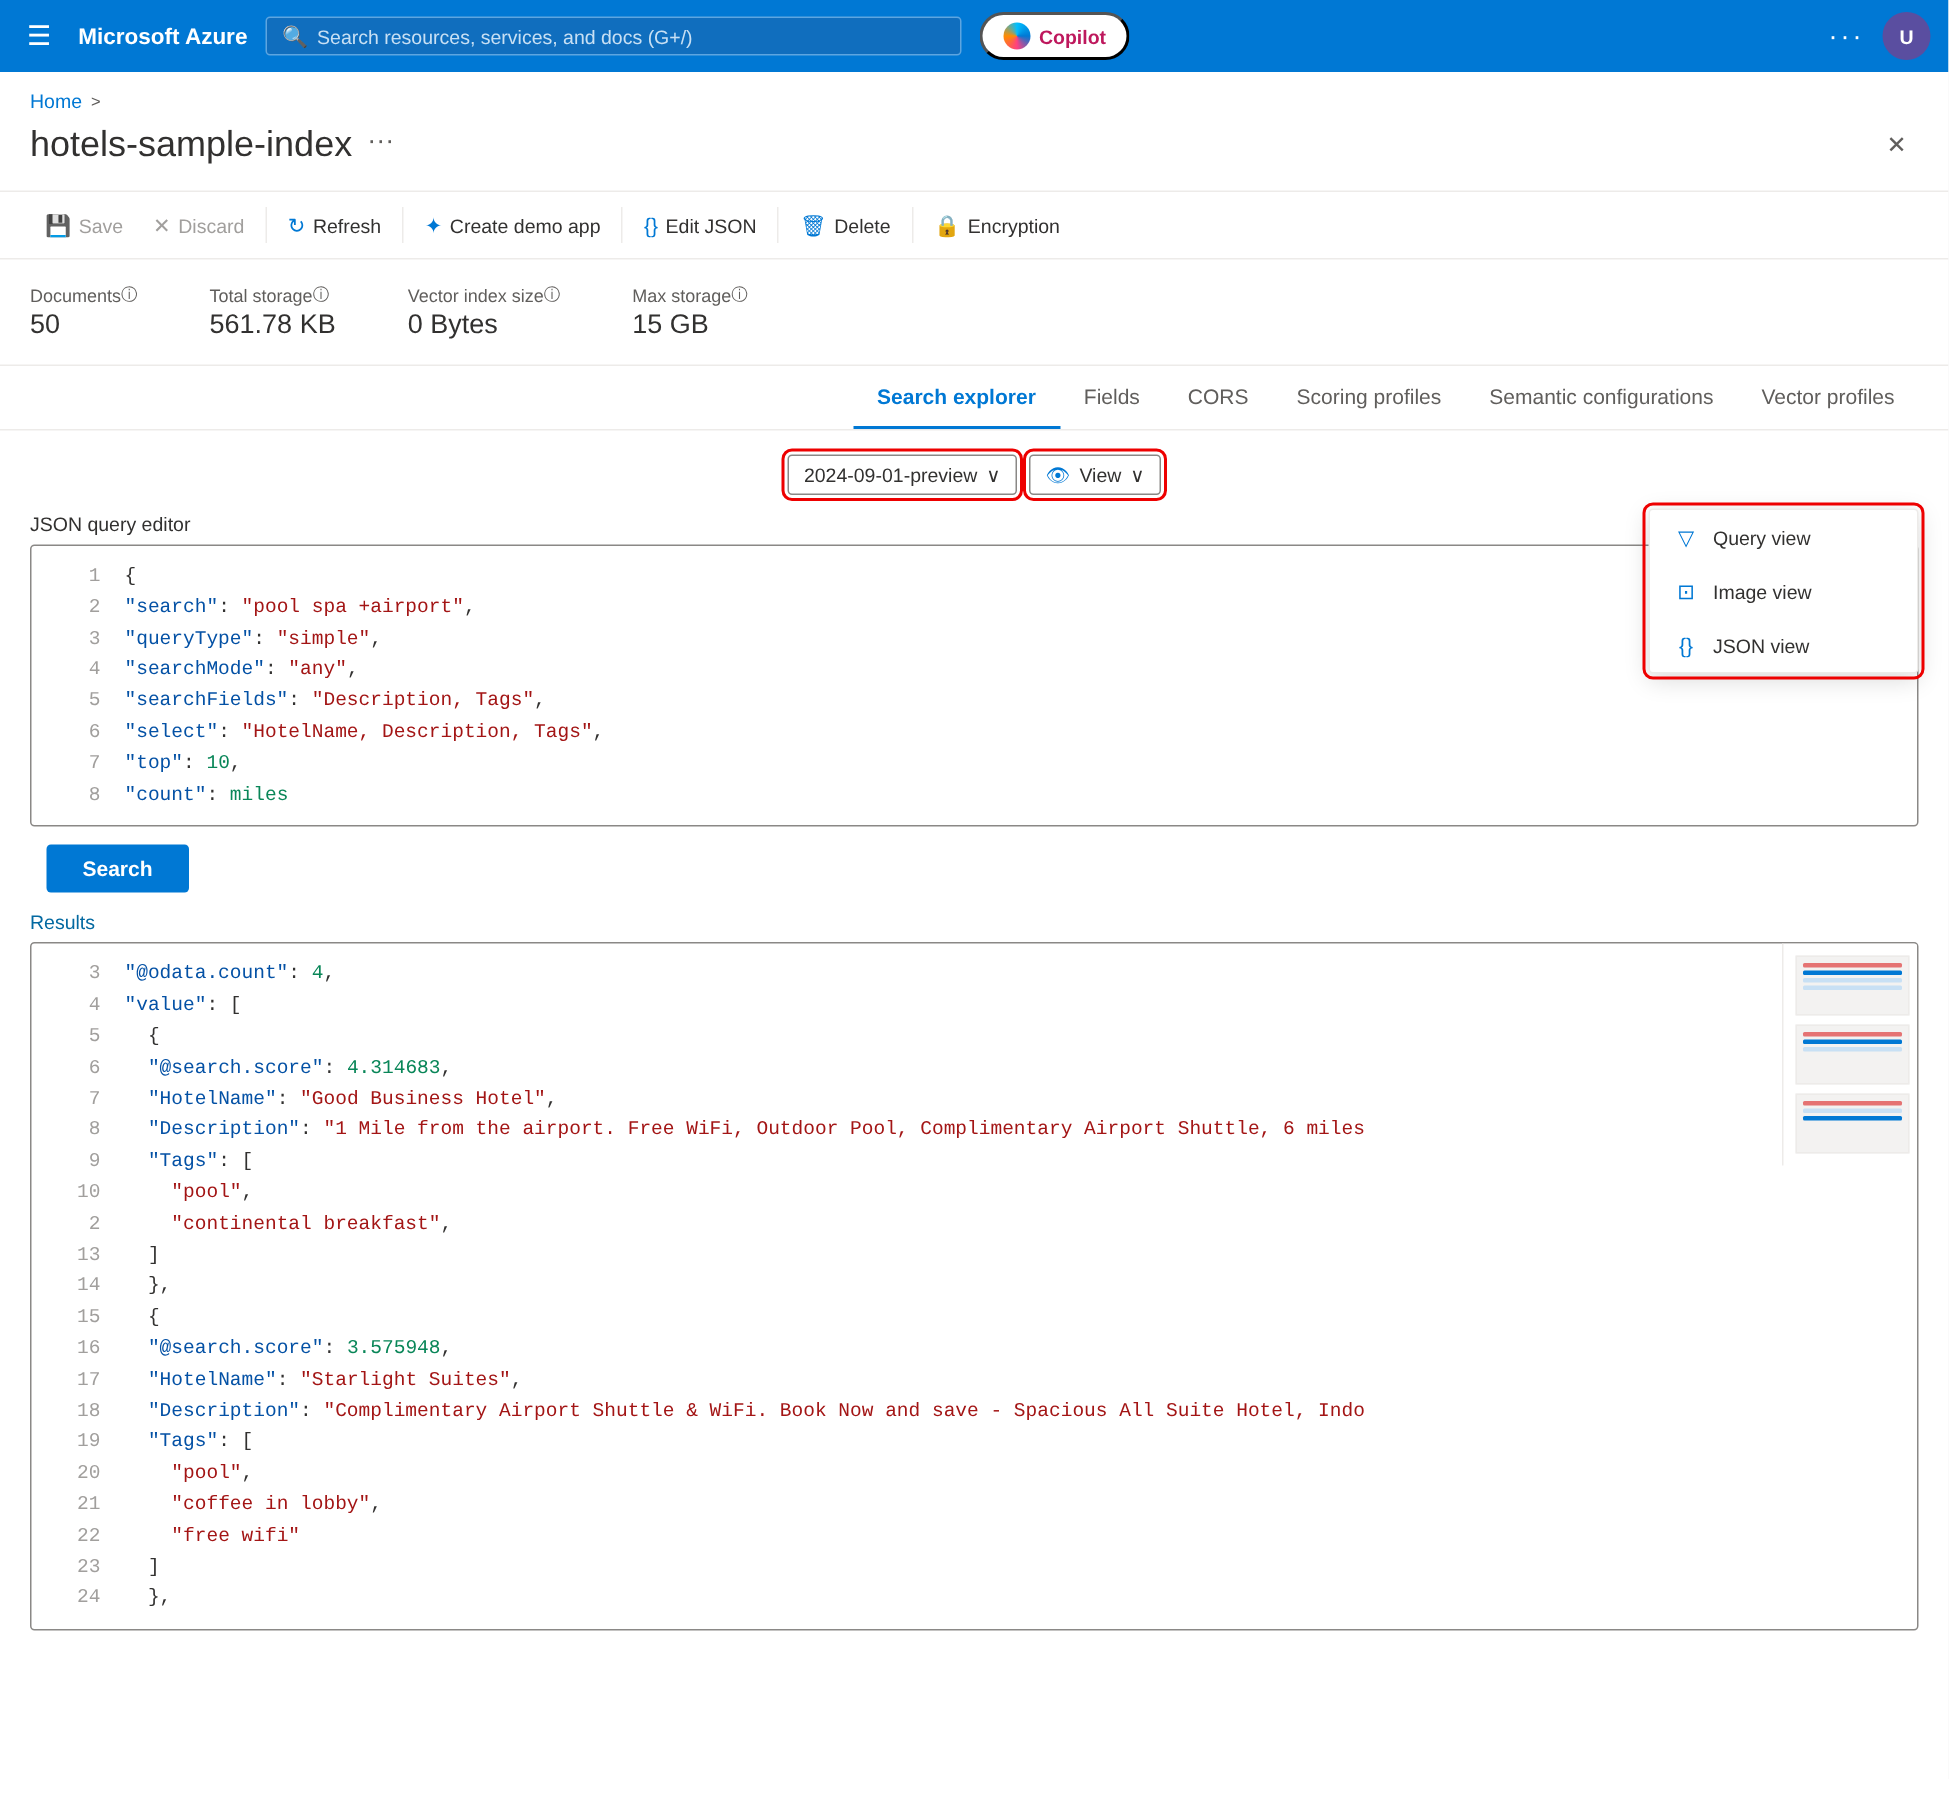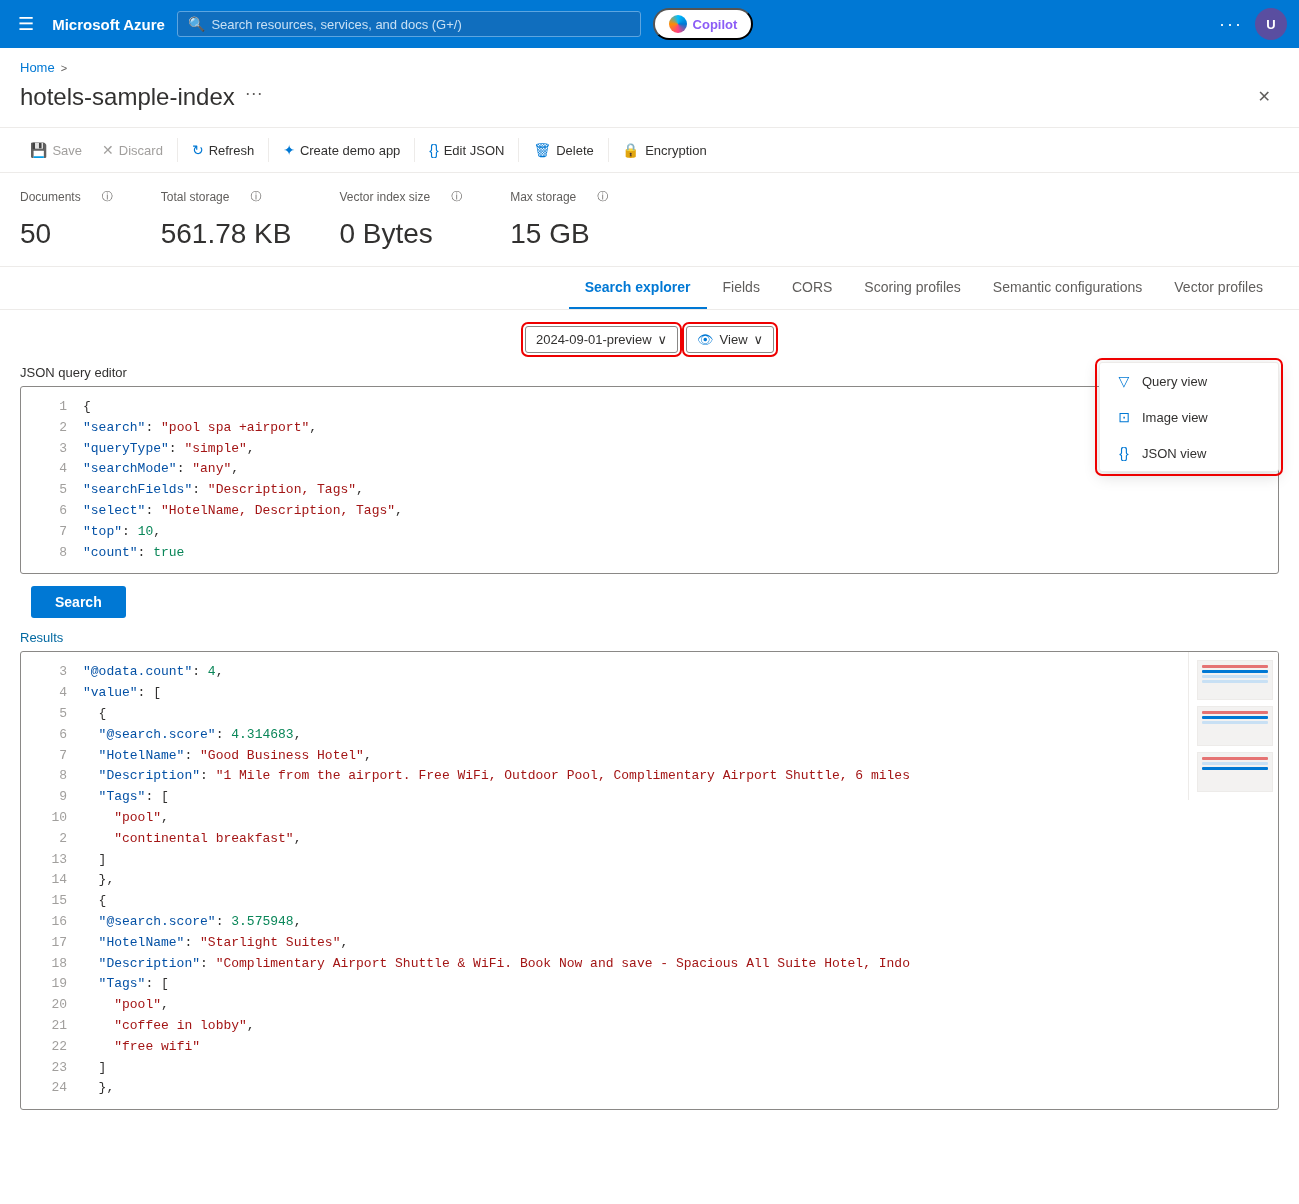--- a/index.html
+++ b/index.html
@@ -35,21 +35,21 @@
       outline: none;
       color: #c8e0f4;
       font-size: 13px;
       width: 100%;
     }
     .nav-search input::placeholder { color: #c8e0f4; }
     .nav-copilot {
       background: white;
       border-radius: 16px;
       padding: 5px 14px;
-      color: #8b5cf6;
+      color: #be185d;
       font-size: 13px;
       font-weight: 600;
       display: flex;
       align-items: center;
       gap: 6px;
       cursor: pointer;
     }
     .nav-copilot-logo {
       width: 18px; height: 18px;
       background: conic-gradient(from 0deg, #00bfff, #0078d4, #ff4081, #ff8c00, #00bfff);
@@ -134,28 +134,28 @@
       padding: 16px 20px;
       gap: 48px;
       border-bottom: 1px solid #edebe9;
     }
     .stat-item {}
     .stat-label {
       font-size: 12px;
       color: #605e5c;
       display: flex;
       align-items: center;
-      gap: 21px;
+      gap: 0;
     }
     .stat-info { color: #605e5c; font-size: 11px; cursor: pointer; }
     .stat-value {
-      font-size: 28px;
+      font-size: 18px;
       font-weight: 300;
       color: #323130;
-      margin-top: 14px;
+      margin-top: 2px;
     }
 
     
     .tabs-row {
       display: flex;
       padding: 0 20px;
       border-bottom: 1px solid #edebe9;
       gap: 0;
       justify-content: flex-end;
     }
@@ -503,21 +503,21 @@
       <div class="json-line">
         <span class="line-num">6</span>
         <span><span class="json-key">"select"</span><span class="json-bracket">: </span><span class="json-string">"HotelName, Description, Tags"</span><span class="json-bracket">,</span></span>
       </div>
       <div class="json-line">
         <span class="line-num">7</span>
         <span><span class="json-key">"top"</span><span class="json-bracket">: </span><span class="json-number">10</span><span class="json-bracket">,</span></span>
       </div>
       <div class="json-line">
         <span class="line-num">8</span>
-        <span><span class="json-key">"count"</span><span class="json-bracket">: </span><span class="json-number">true</span></span>
+        <span><span class="json-key">"count"</span><span class="json-bracket">: </span><span class="json-number">miles</span></span>
       </div>
     </div>
 
     <div class="search-btn-row">
       <button class="search-btn">Search</button>
     </div>
 
     <div class="results-label">Results</div>
     <div class="results-area">
       <div class="json-line">

